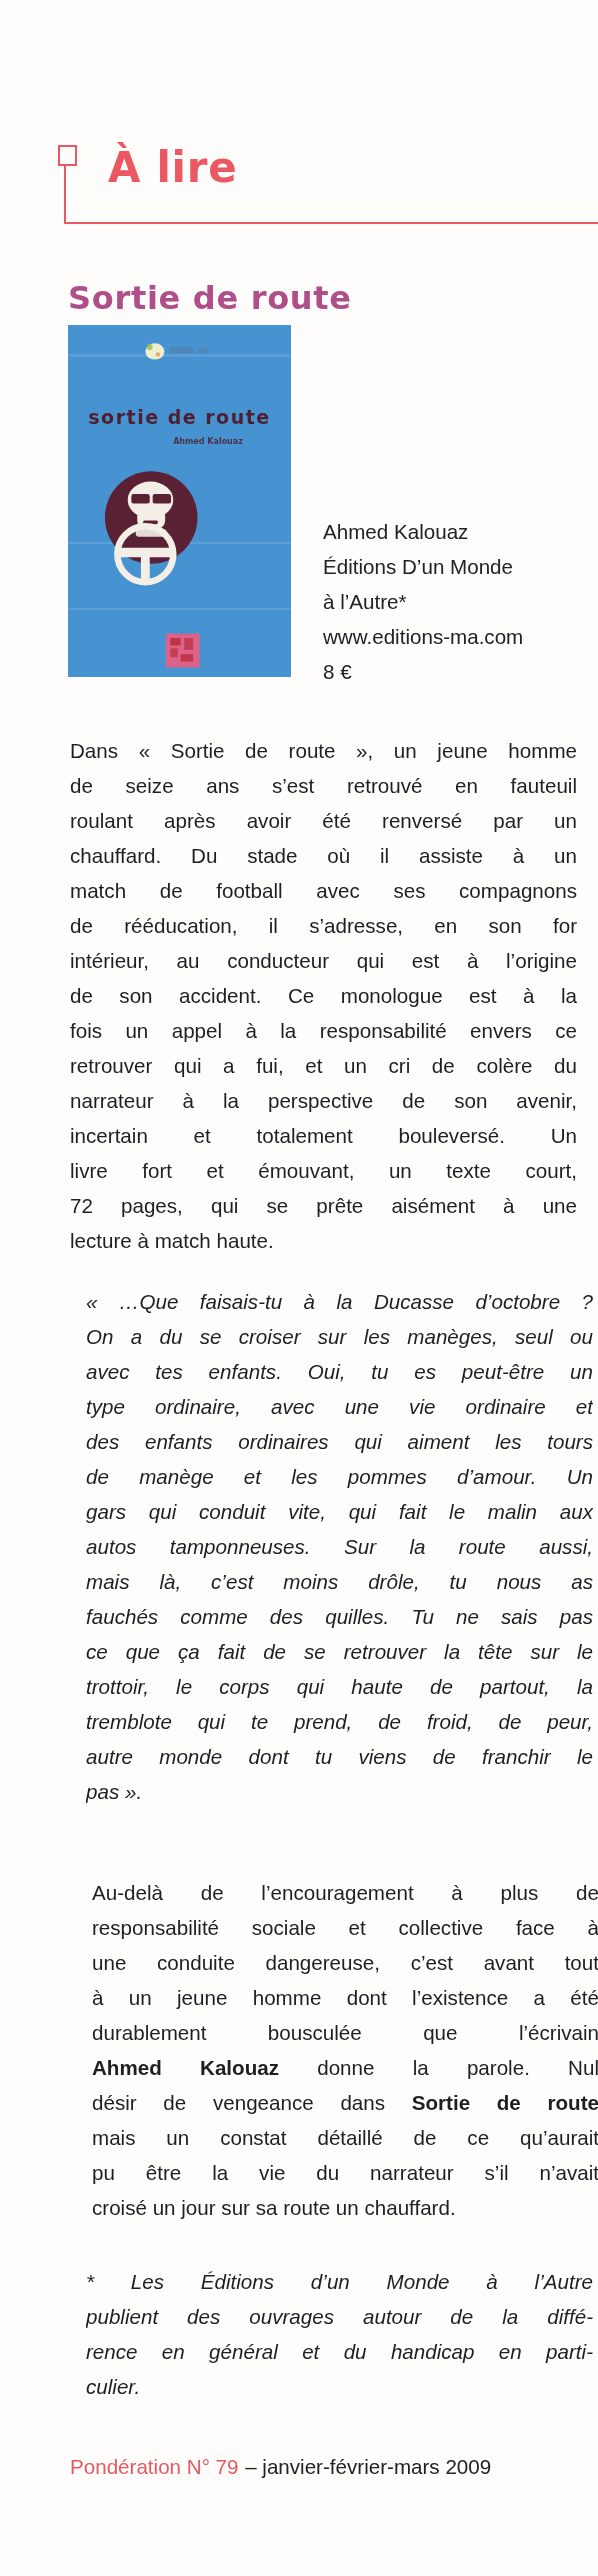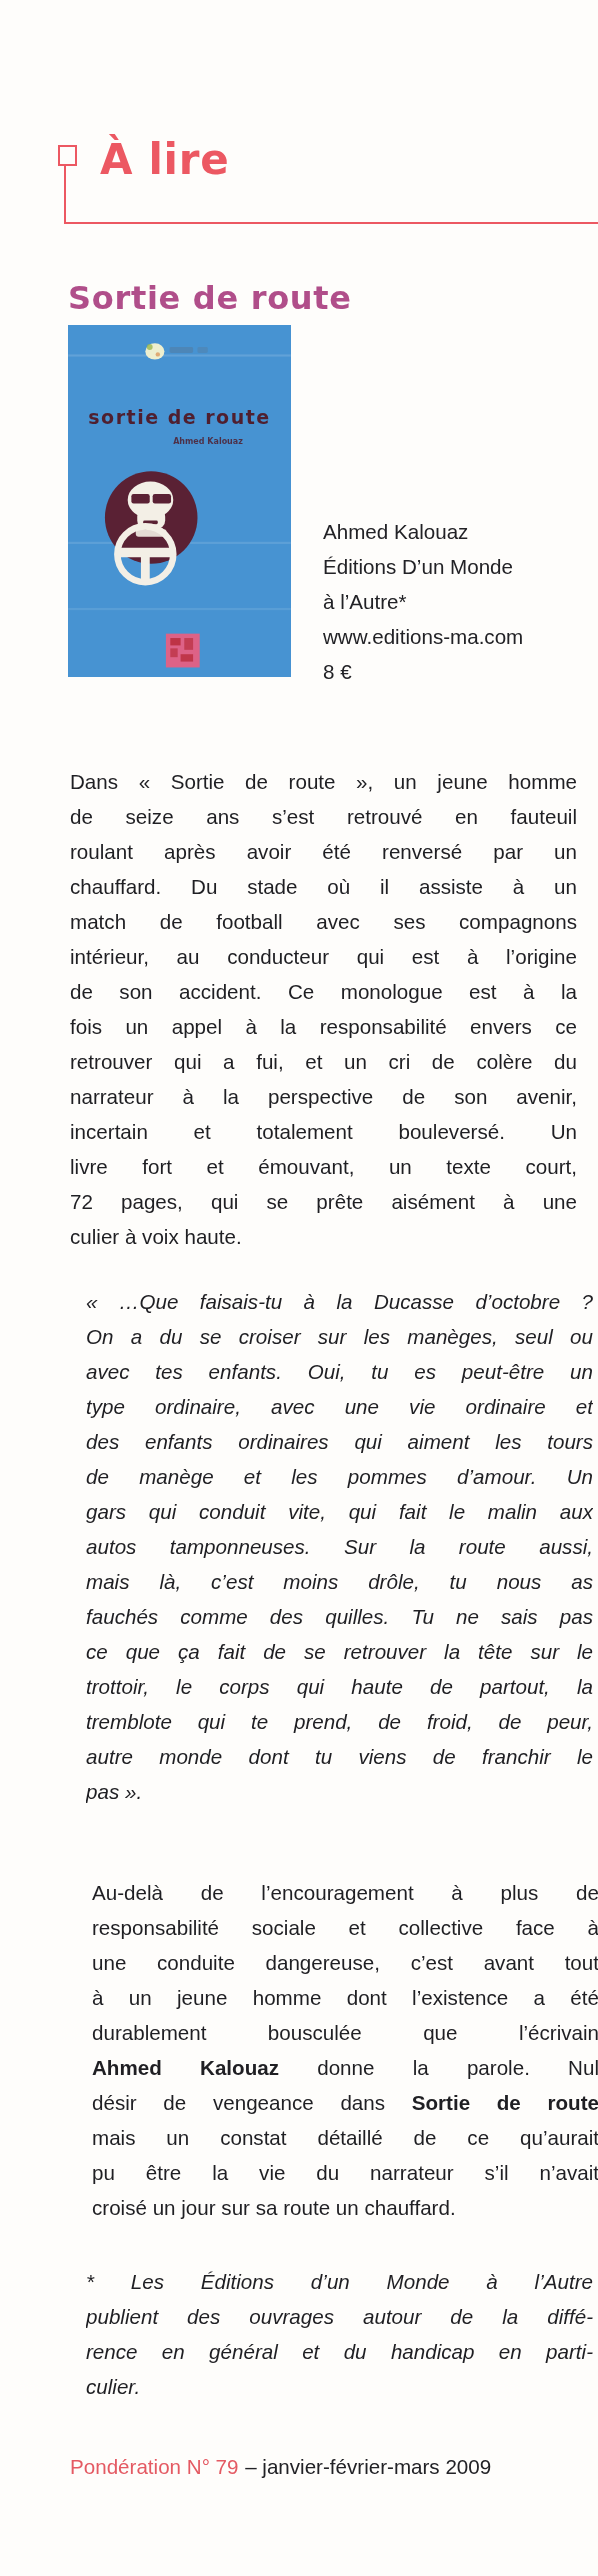--- a/index.html
+++ b/index.html
@@ -4,21 +4,21 @@
 <style>
   html,body{margin:0;padding:0;background:#fefdfb;}
   #page{position:relative;width:599px;height:2576px;background:#fefdfb;overflow:hidden;
         font-family:"Liberation Sans",sans-serif;color:#1f1f23;}
 
   
   .sq{position:absolute;left:58px;top:145px;width:14.7px;height:17px;border:2.2px solid #ec5862;background:transparent;}
   .vline{position:absolute;left:64px;top:165px;width:2.2px;height:59px;background:#ec5862;}
   .hline{position:absolute;left:64px;top:222px;width:535px;height:2.2px;background:#ec5862;}
 
-  .section-title{position:absolute;left:96px;top:126px;margin:4px;
+  .section-title{position:absolute;left:96px;top:126px;margin:12px;
     font-family:"DejaVu Sans",sans-serif;font-weight:bold;font-size:42px;line-height:60px;
     color:#ec5862;letter-spacing:0.7px;}
 
   .article-title{position:absolute;left:68px;top:270px;margin:0;
     font-family:"DejaVu Sans",sans-serif;font-weight:bold;font-size:32px;line-height:56px;
     color:#b04e8a;letter-spacing:0.7px;}
 
   
   .cover{position:absolute;left:68px;top:325px;width:223px;height:352px;background:#4793d2;}
   .cover svg{position:absolute;left:0;top:0;}
@@ -31,21 +31,21 @@
 
   
   .info{position:absolute;left:323px;top:514px;font-size:20.6px;line-height:35px;color:#222226;}
 
   
   .para{position:absolute;left:70px;width:507px;font-size:20.6px;line-height:35px;color:#1f1f23;}
   .para .tline{text-align:justify;text-align-last:justify;-moz-text-align-last:justify;overflow:hidden;white-space:normal;}
   .para .tline:last-child{text-align-last:left;-moz-text-align-last:left;}
   .para.italic{font-style:italic;margin-left:16px;}
   .b{font-weight:bold;}
-  #para1{top:764px;}
+  #para1{top:733px;}
   #para2{top:1284px;}
   #para3{top:1875px;margin-left:22px;}
   #footnote{top:2264px;}
 
   .footer{position:absolute;left:70px;top:2452px;font-size:20.6px;line-height:29px;}
   .footer .mag{color:#e45a63;}
   .footer .issue{color:#222226;margin-left:6.6px;}
 </style>
 </head>
 <body>
@@ -104,29 +104,30 @@
     <div>www.editions-ma.com</div>
     <div>8 €</div>
   </div>
 
   <div id="para1" class="para">
       <div class="tline">Dans « Sortie de route », un jeune homme</div>
       <div class="tline">de seize ans s’est retrouvé en fauteuil</div>
       <div class="tline">roulant après avoir été renversé par un</div>
       <div class="tline">chauffard. Du stade où il assiste à un</div>
       <div class="tline">match de football avec ses compagnons</div>
+      <div class="tline">de rééducation, il s’adresse, en son for</div>
       <div class="tline">intérieur, au conducteur qui est à l’origine</div>
       <div class="tline">de son accident. Ce monologue est à la</div>
       <div class="tline">fois un appel à la responsabilité envers ce</div>
       <div class="tline">retrouver qui a fui, et un cri de colère du</div>
       <div class="tline">narrateur à la perspective de son avenir,</div>
       <div class="tline">incertain et totalement bouleversé. Un</div>
       <div class="tline">livre fort et émouvant, un texte court,</div>
       <div class="tline">72 pages, qui se prête aisément à une</div>
-      <div class="tline">culier à voix haute.</div>
+      <div class="tline">lecture à match haute.</div>
     </div>
 
   <div id="para2" class="para italic">
       <div class="tline">« …Que faisais-tu à la Ducasse d’octobre ?</div>
       <div class="tline">On a du se croiser sur les manèges, seul ou</div>
       <div class="tline">avec tes enfants. Oui, tu es peut-être un</div>
       <div class="tline">type ordinaire, avec une vie ordinaire et</div>
       <div class="tline">des enfants ordinaires qui aiment les tours</div>
       <div class="tline">de manège et les pommes d’amour. Un</div>
       <div class="tline">gars qui conduit vite, qui fait le malin aux</div>

